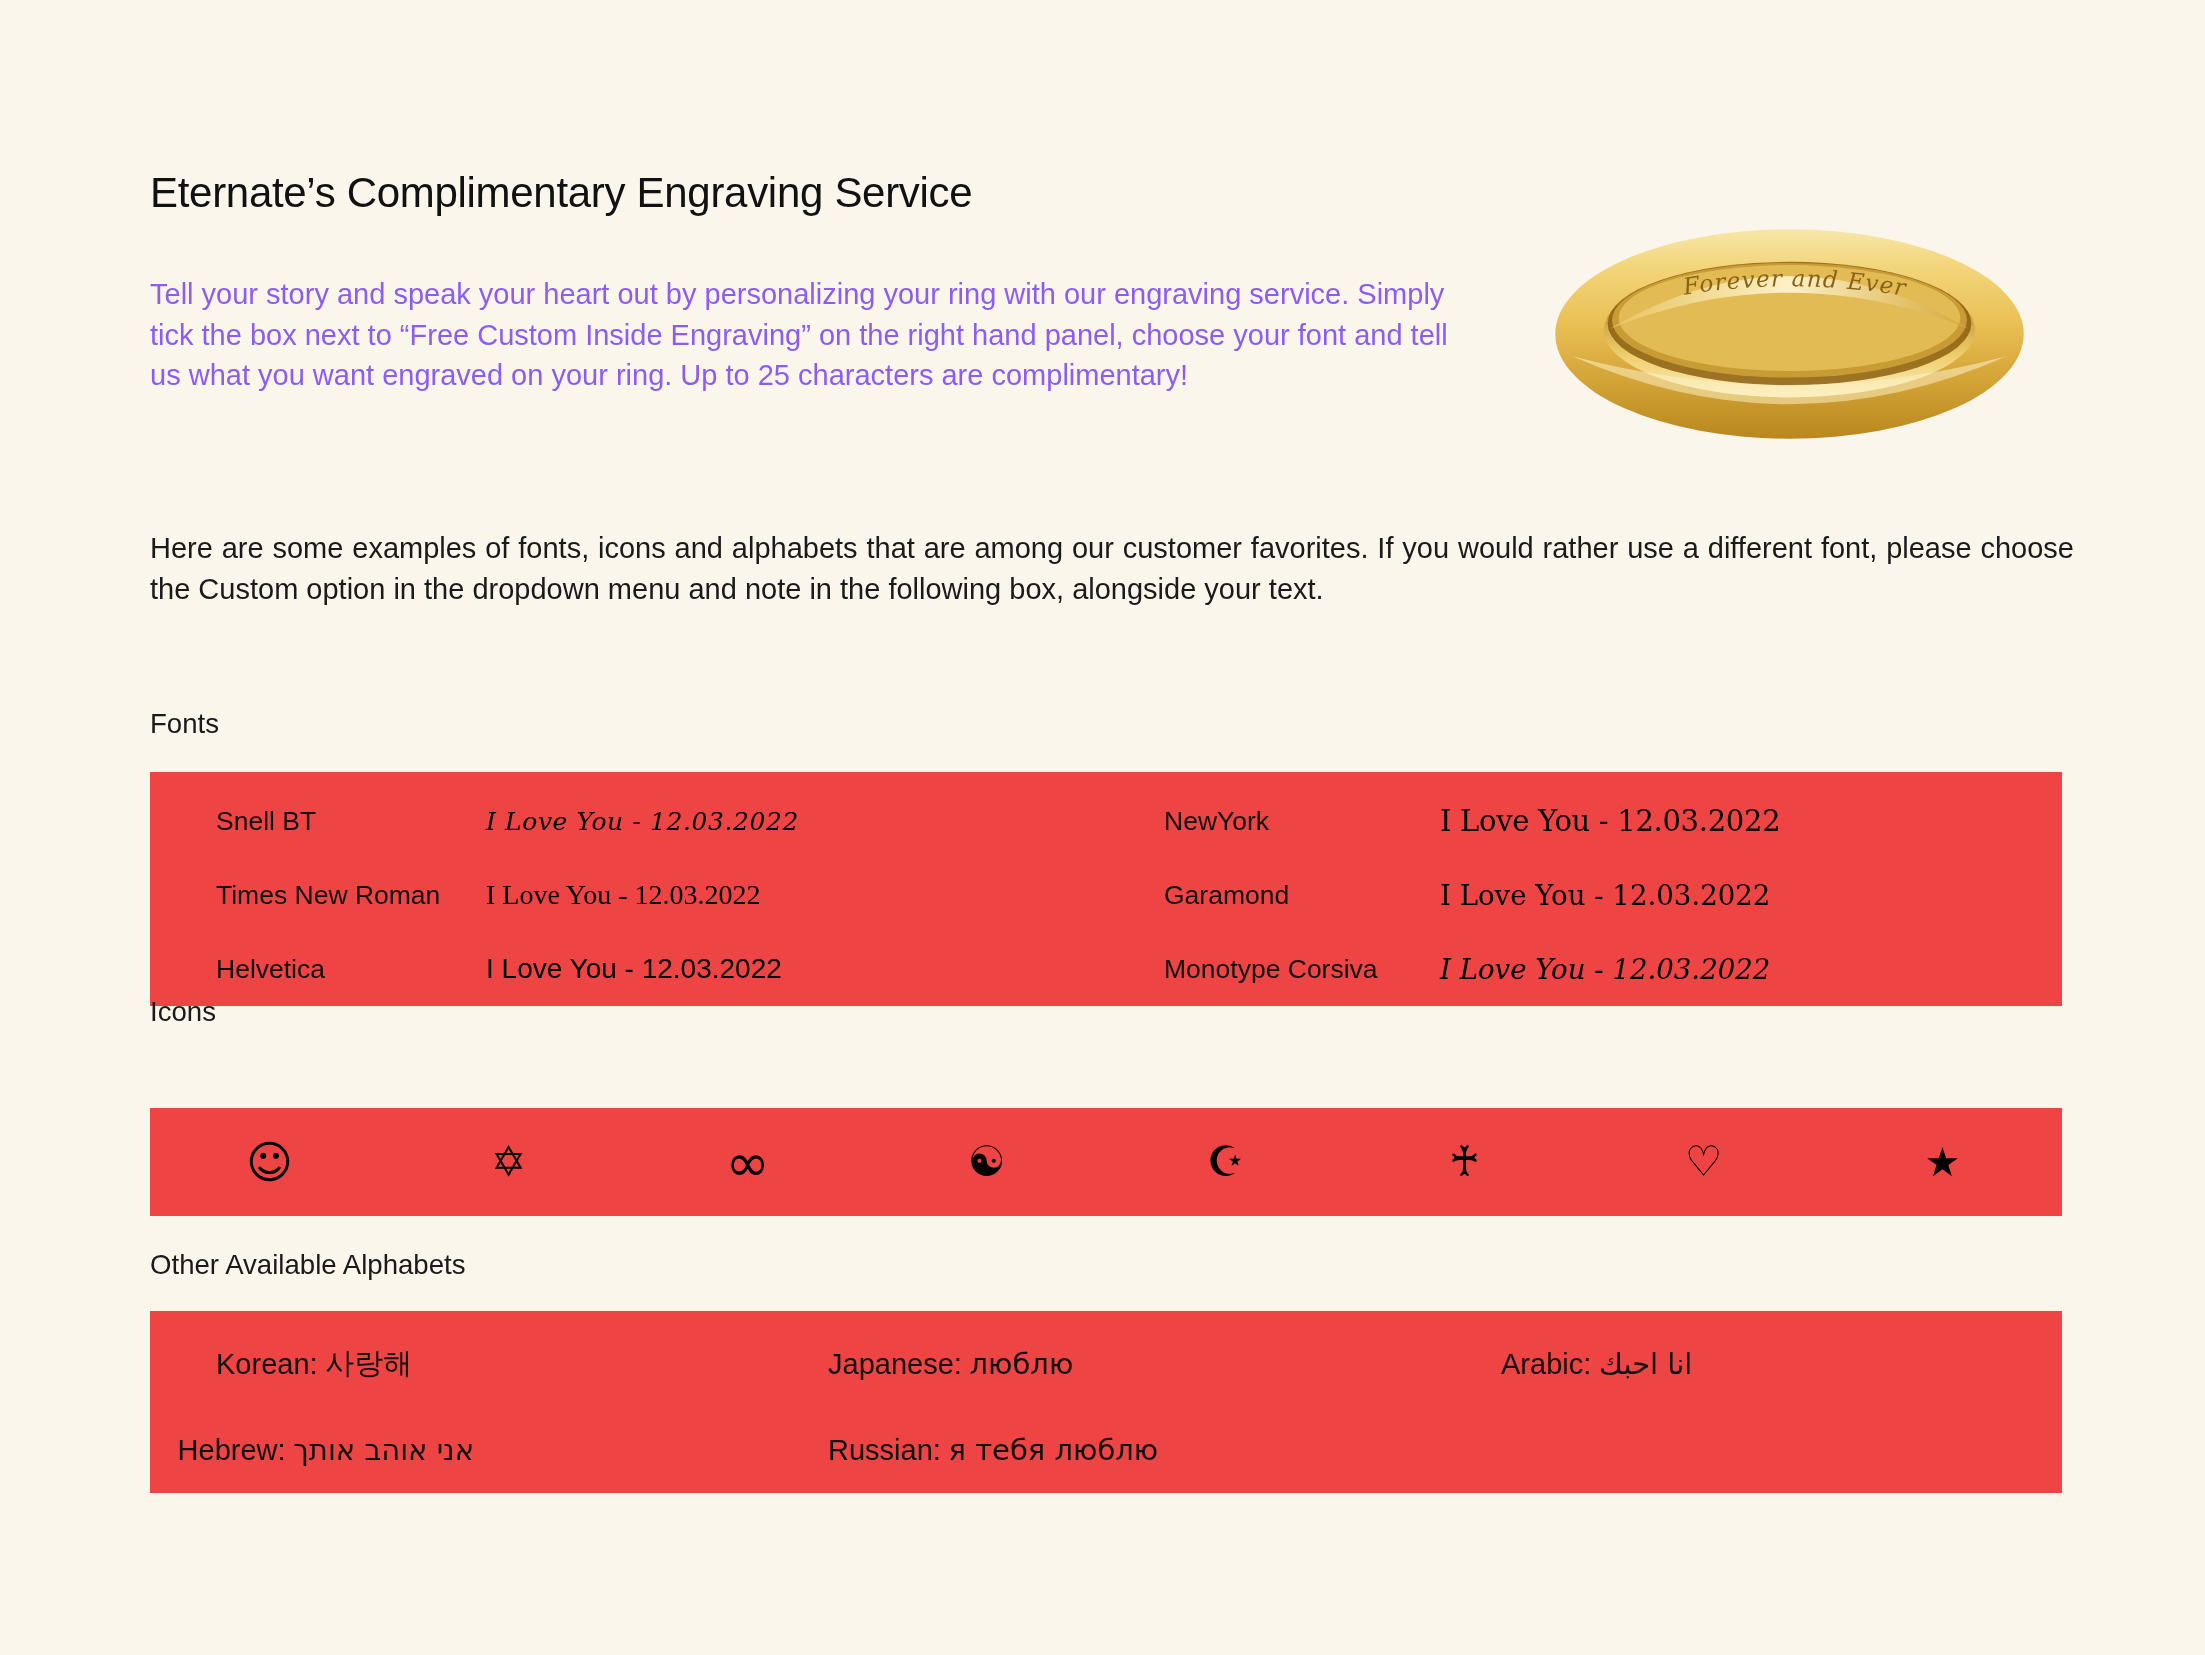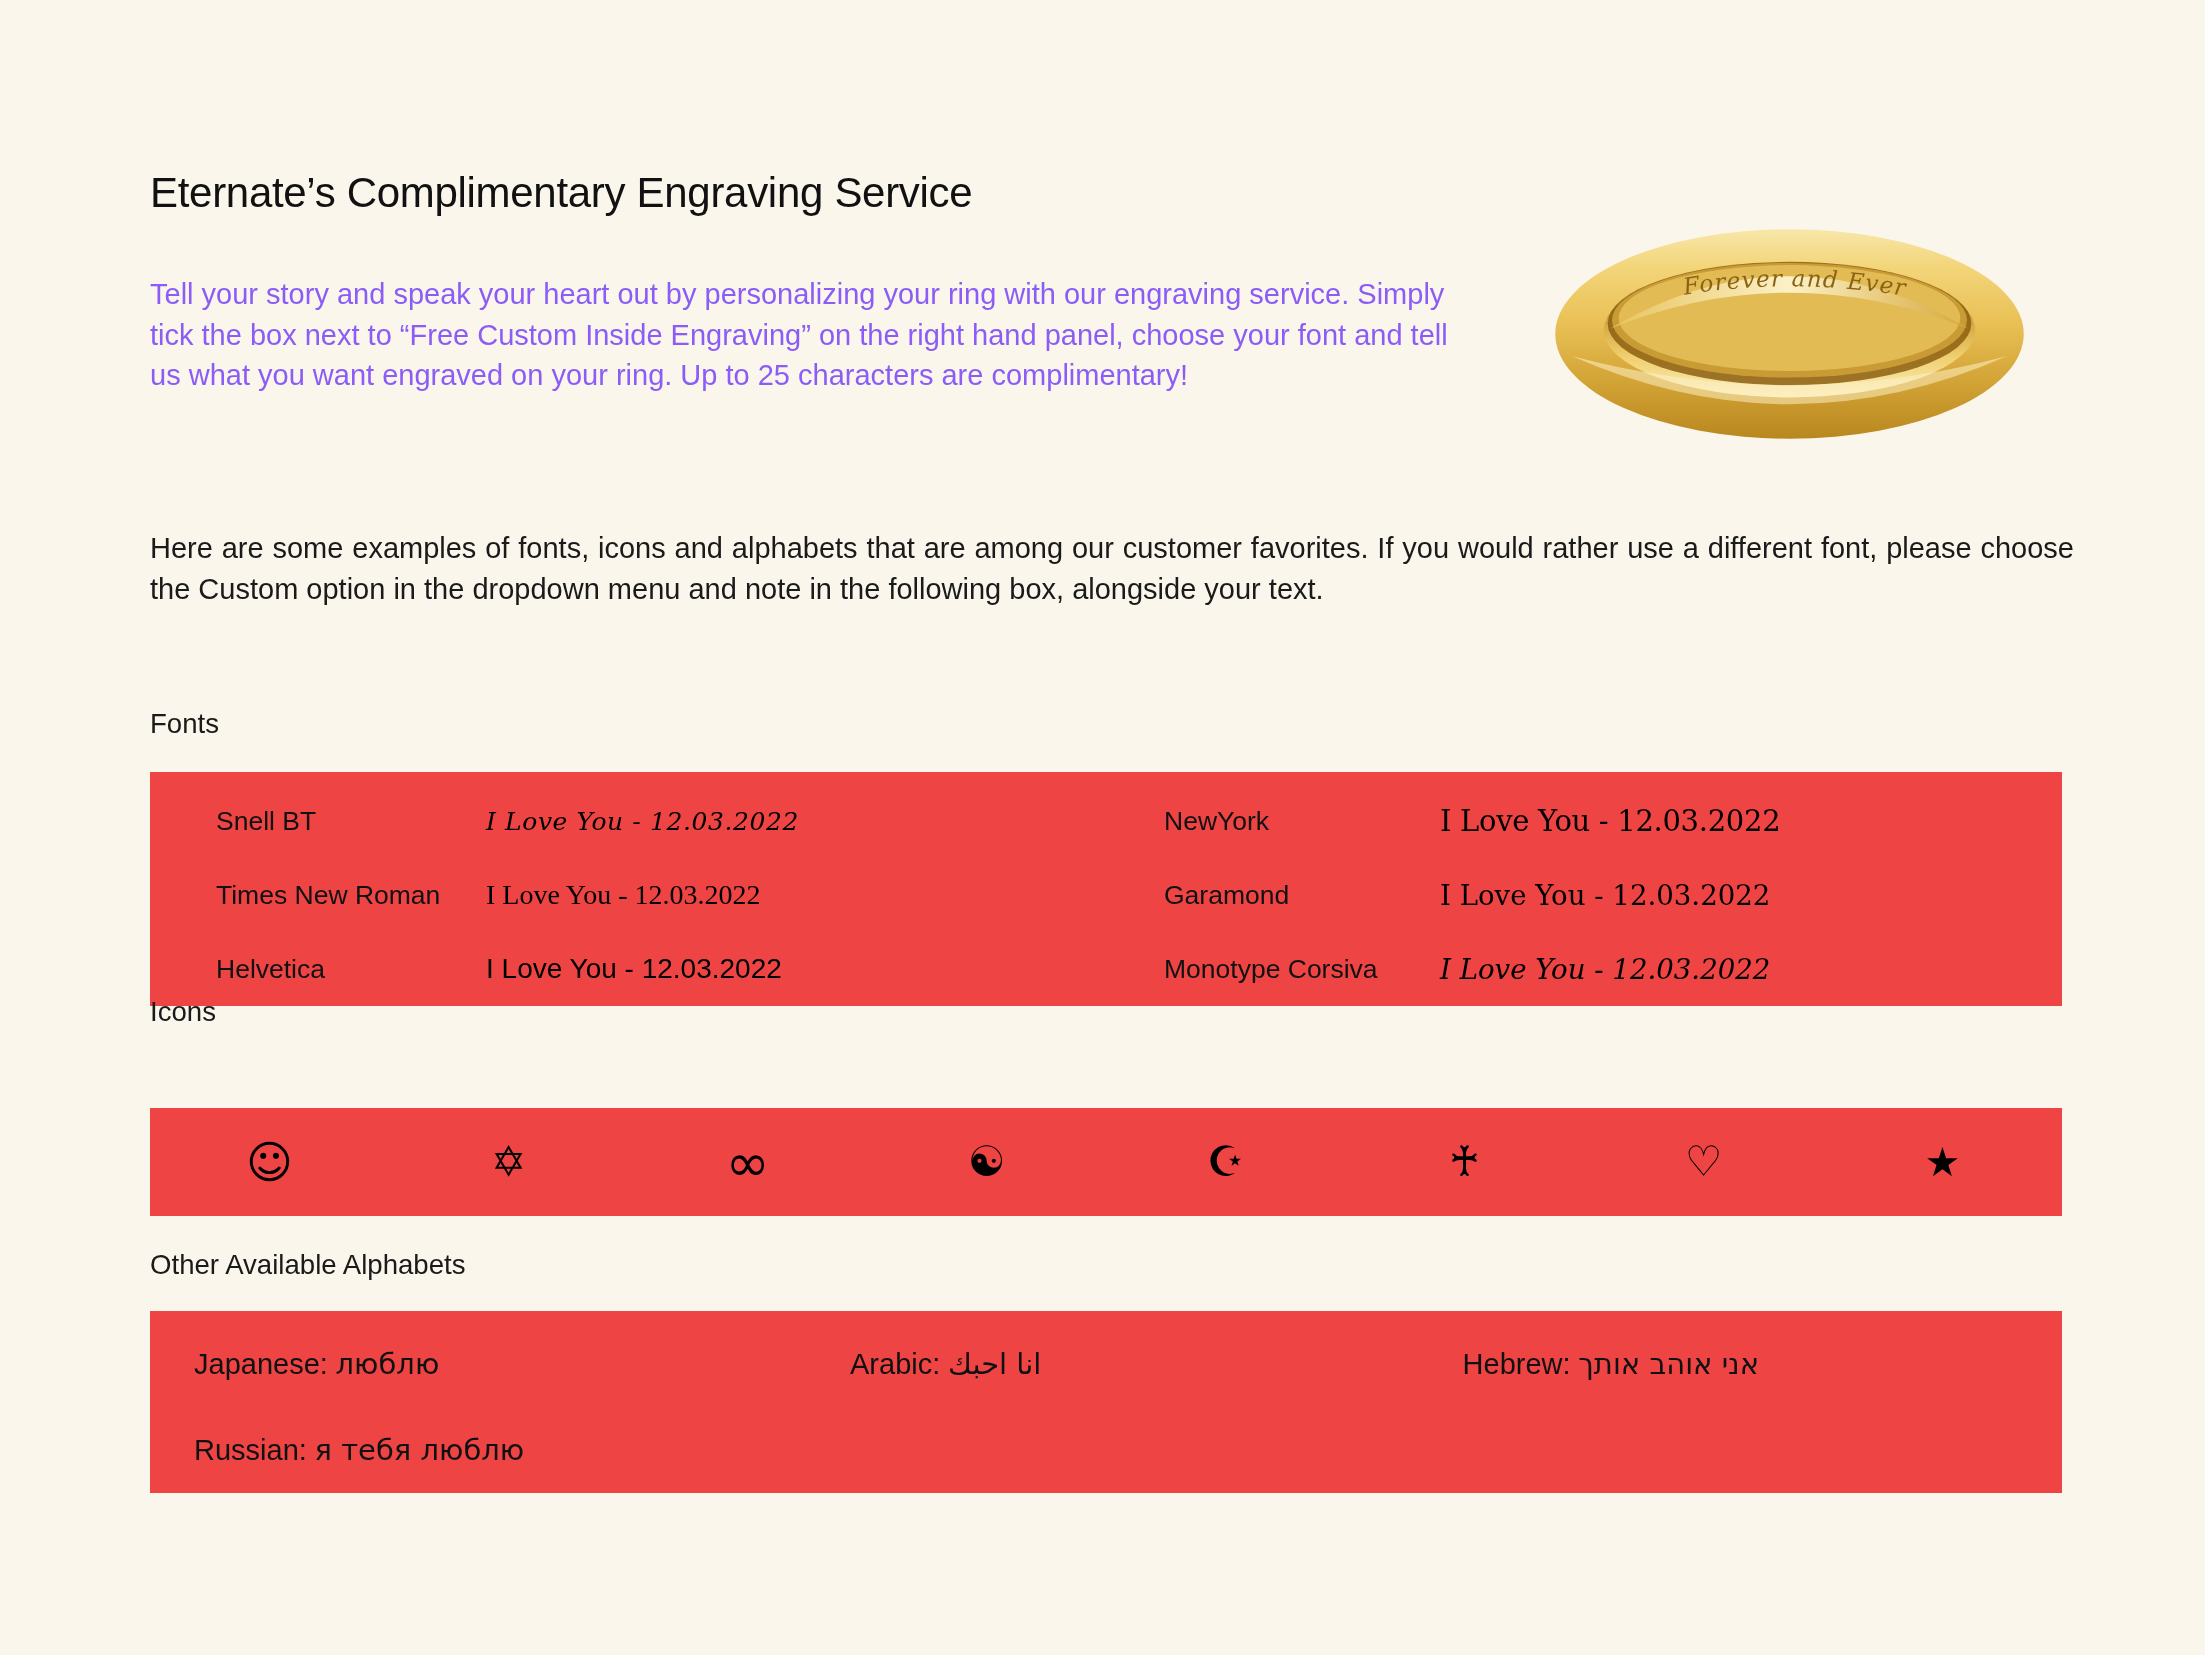--- a/index.html
+++ b/index.html
@@ -269,20 +269,24 @@
       <div class="icon-item">☪</div>
       <div class="icon-item">♰</div>
       <div class="icon-item">♡</div>
       <div class="icon-item star">★</div>
     </div>
   </div>
 
   <div class="section-label label-alpha">Other Available Alphabets</div>
   <div class="panel panel-alpha">
     <div class="alpha-grid">
+      <div class="alpha-cell ac-1">
+        <span class="lbl">Korean:</span>
+        <span class="val">사랑해</span>
+      </div>
       <div class="alpha-cell ac-2">
         <span class="lbl">Japanese:</span>
         <span class="val">люблю</span>
       </div>
       <div class="alpha-cell ac-1">
         <span class="lbl">Arabic:</span>
         <span class="val rtl">انا احبك</span>
       </div>
 
       <div class="alpha-cell ac-3">

